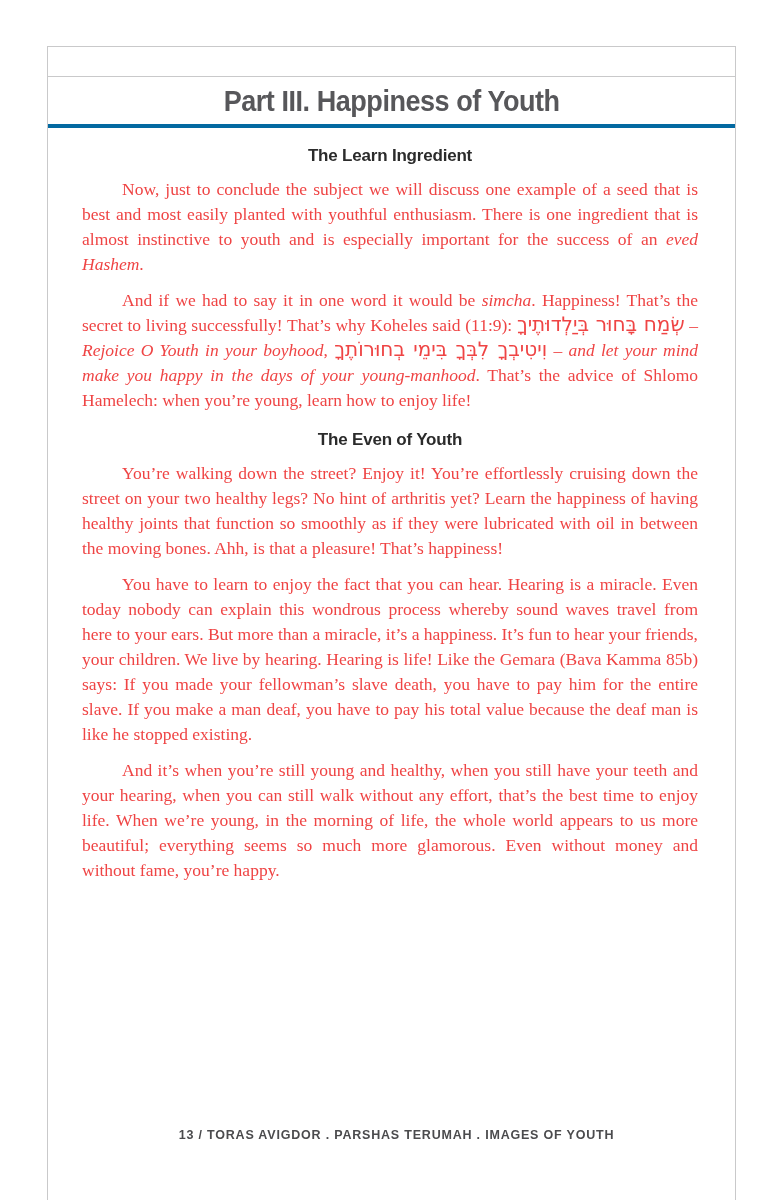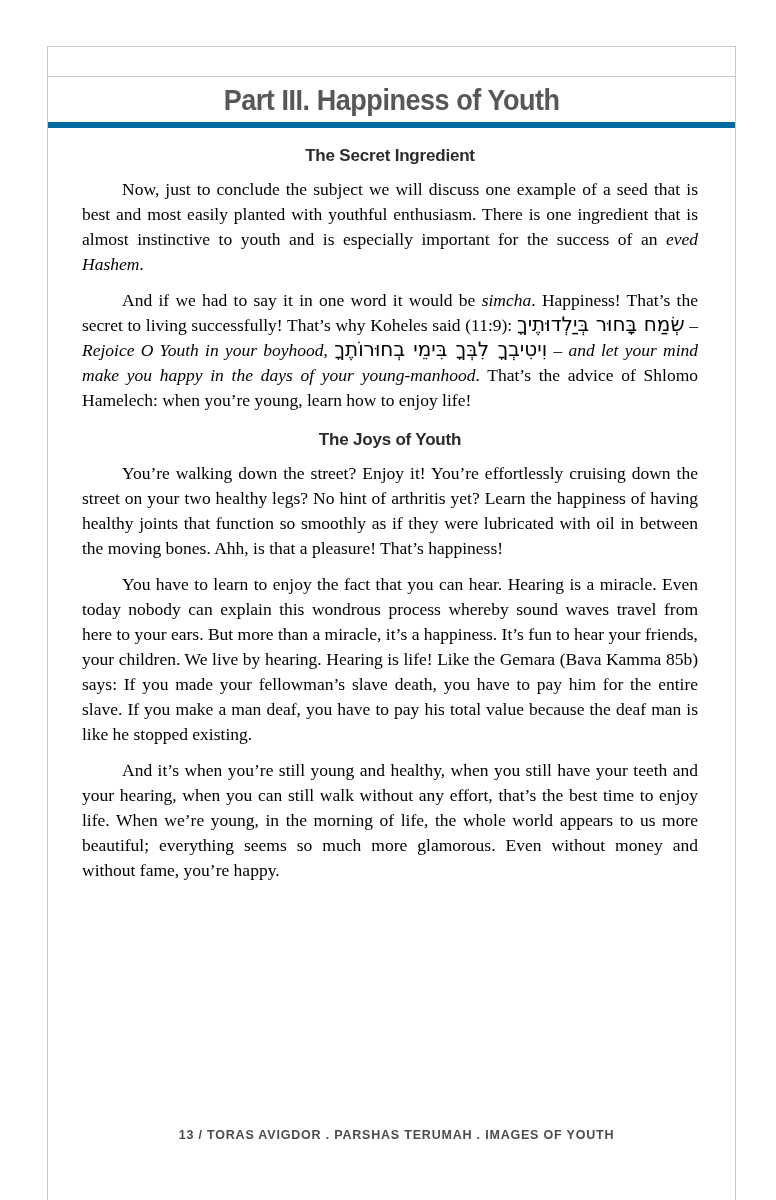--- a/index.html
+++ b/index.html
@@ -25,21 +25,21 @@
     background: #ffffff;
   }
 
   .top-strip {
     height: 30px;
     border-bottom: 1px solid #c9c9ca;
   }
 
   .title-bar {
     height: 51px;
-    border-bottom: 6px solid #0369a1;
+    border-bottom: 4px solid #0369a1;
     display: flex;
     align-items: center;
     justify-content: center;
   }
 
   .page-title {
     font-family: "Liberation Sans", sans-serif;
     font-weight: 700;
     font-size: 30px;
     color: #57575a;
@@ -62,21 +62,21 @@
     color: #2b2b2b;
     text-align: center;
     margin: 17px 0 11px 0;
     letter-spacing: -0.2px;
   }
   section:first-child .section-heading { margin-top: 3px; }
 
   .body-para {
     font-size: 17.5px;
     line-height: 25px;
-    color: #000000;
+    color: #ef4444;
     text-align: justify;
     text-indent: 40px;
     margin: 0 0 11px 0;
   }
 
   .seg-n { font-style: normal; }
   .seg-i { font-style: italic; }
   .seg-h {
     font-family: "DejaVu Sans", sans-serif;
     font-size: 20px;
@@ -108,29 +108,29 @@
 
     <div class="top-strip"></div>
 
     <div class="title-bar">
       <span class="page-title">Part III. Happiness of Youth</span>
     </div>
 
     <div class="content">
 
       <section>
-        <h2 class="section-heading">The Secret Ingredient</h2>
+        <h2 class="section-heading">The Learn Ingredient</h2>
         <div>
             <p class="body-para"><span class="seg-n">Now, just to conclude the subject we will discuss one example of a seed that is best and most easily planted with youthful enthusiasm. There is one ingredient that is almost instinctive to youth and is especially important for the success of an </span><span class="seg-i">eved Hashem</span><span class="seg-n">.</span></p>
             <p class="body-para"><span class="seg-n">And if we had to say it in one word it would be </span><span class="seg-i">simcha</span><span class="seg-n">. Happiness! That’s the secret to living successfully! That’s why Koheles said (11:9): </span><span class="seg-h">שְׂמַח בָּחוּר בְּיַלְדוּתֶיךָ</span><span class="seg-n"> – </span><span class="seg-i">Rejoice O Youth in your boyhood</span><span class="seg-n">, </span><span class="seg-h">וִיטִיבְךָ לִבְּךָ בִּימֵי בְחוּרוֹתֶךָ</span><span class="seg-n"> – </span><span class="seg-i">and let your mind make you happy in the days of your young-manhood</span><span class="seg-n">. That’s the advice of Shlomo Hamelech: when you’re young, learn how to enjoy life!</span></p>
           </div>
       </section>
 
       <section>
-        <h2 class="section-heading">The Joys of Youth</h2>
+        <h2 class="section-heading">The Even of Youth</h2>
         <div>
             <p class="body-para"><span class="seg-n">You’re walking down the street? Enjoy it! You’re effortlessly cruising down the street on your two healthy legs? No hint of arthritis yet? Learn the happiness of having healthy joints that function so smoothly as if they were lubricated with oil in between the moving bones. Ahh, is that a pleasure! That’s happiness!</span></p>
             <p class="body-para"><span class="seg-n">You have to learn to enjoy the fact that you can hear. Hearing is a miracle. Even today nobody can explain this wondrous process whereby sound waves travel from here to your ears. But more than a miracle, it’s a happiness. It’s fun to hear your friends, your children. We live by hearing. Hearing is life! Like the Gemara (Bava Kamma 85b) says: If you made your fellowman’s slave death, you have to pay him for the entire slave. If you make a man deaf, you have to pay his total value because the deaf man is like he stopped existing.</span></p>
             <p class="body-para"><span class="seg-n">And it’s when you’re still young and healthy, when you still have your teeth and your hearing, when you can still walk without any effort, that’s the best time to enjoy life. When we’re young, in the morning of life, the whole world appears to us more beautiful; everything seems so much more glamorous. Even without money and without fame, you’re happy.</span></p>
           </div>
       </section>
 
       <section>
       </section>
 

